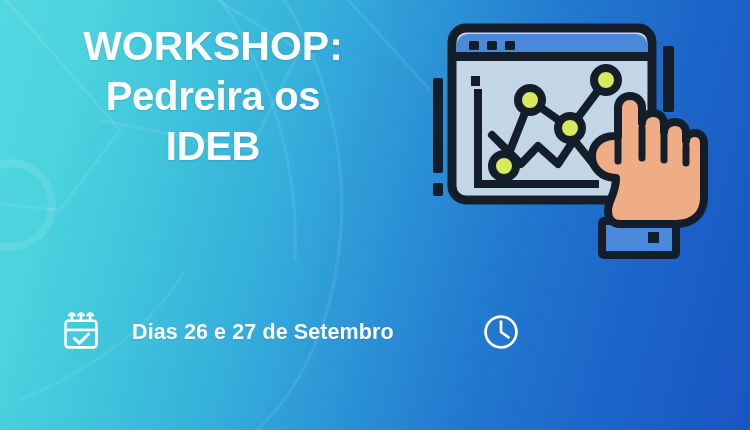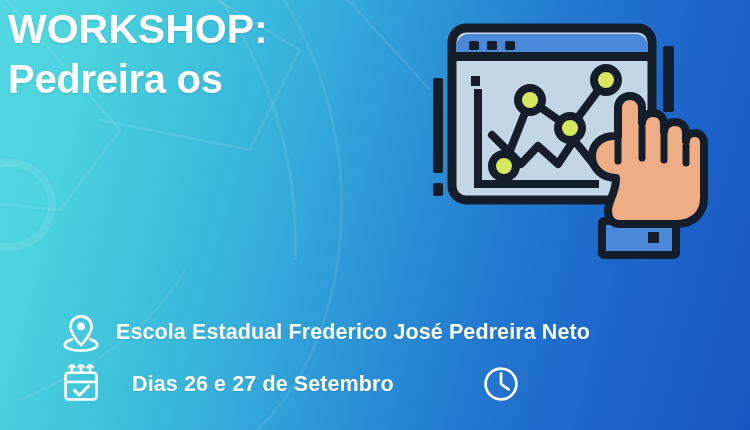--- a/index.html
+++ b/index.html
@@ -29,23 +29,23 @@
 
   
   #bg-decor {
     position:absolute; inset:0;
     pointer-events:none;
   }
 
   
   #headline {
     position:absolute;
-    left:8px; top:4px;
+    left:8px; top:21px;
     width:410px;
-    text-align:left;
+    text-align:center;
     color:#ffffff;
     font-weight:bold;
     font-size:40px;
     line-height:50px;
     letter-spacing:-0.3px;
     text-shadow:0 1px 2px rgba(0,40,80,0.16);
   }
   #headline .ln { display:block; white-space:nowrap; }
   #headline .ln.t1 { font-size:41px; letter-spacing:0px; }
 
@@ -98,34 +98,25 @@
       <path d="M 190 -40 C 260 40 300 150 295 260"></path>
       <path d="M 330 -20 L 430 90"></path>
     </g>
     <circle cx="10" cy="205" r="42" fill="none" stroke="#ffffff" stroke-opacity="0.10" stroke-width="8"></circle>
     <path d="M 20 400 C 90 370 150 330 185 270" fill="none" stroke="#ffffff" stroke-opacity="0.07" stroke-width="3"></path>
   </svg>
 
   <div id="headline">
     <span class="ln t1">WORKSHOP:</span>
     <span class="ln">Pedreira os</span>
+    <span class="ln">IDEB</span>
   </div>
 
   <div id="info">
 
-    <div class="info-row">
-      <span class="info-ico">
-        <svg width="42" height="42" viewBox="0 0 48 48" aria-hidden="true">
-          <path d="M24 6 C17.4 6 12 11.4 12 18 C12 26.5 24 39 24 39 C24 39 36 26.5 36 18 C36 11.4 30.6 6 24 6 Z" fill="none" stroke="#ffffff" stroke-width="3.2" stroke-linejoin="round"></path>
-          <circle cx="24" cy="17.6" r="4.4" fill="#ffffff"></circle>
-          <path d="M13.5 32.5 C8.5 34 5.5 36.3 5.5 38.8 C5.5 42.4 13.8 45.3 24 45.3 C34.2 45.3 42.5 42.4 42.5 38.8 C42.5 36.3 39.5 34 34.5 32.5" fill="none" stroke="#ffffff" stroke-width="3.2" stroke-linecap="round"></path>
-        </svg>
-      </span>
-      <span class="info-txt">Escola Estadual Frederico José Pedreira Neto</span>
-    </div>
 
     <div class="info-row row-2">
       <span class="info-ico">
         <svg width="40" height="40" viewBox="0 0 48 48" aria-hidden="true">
           <rect x="5.5" y="10.5" width="37" height="32" rx="3.5" fill="none" stroke="#ffffff" stroke-width="3.2"></rect>
           <line x1="5.5" y1="21.5" x2="42.5" y2="21.5" stroke="#ffffff" stroke-width="3.2"></line>
           <path d="M13 10.5 L13 5.2" stroke="#ffffff" stroke-width="3.2" stroke-linecap="round"></path>
           <path d="M24 10.5 L24 5.2" stroke="#ffffff" stroke-width="3.2" stroke-linecap="round"></path>
           <path d="M35 10.5 L35 5.2" stroke="#ffffff" stroke-width="3.2" stroke-linecap="round"></path>
           <path d="M9.5 5.2 A3.5 3.5 0 0 1 16.5 5.2" fill="none" stroke="#ffffff" stroke-width="3"></path>

